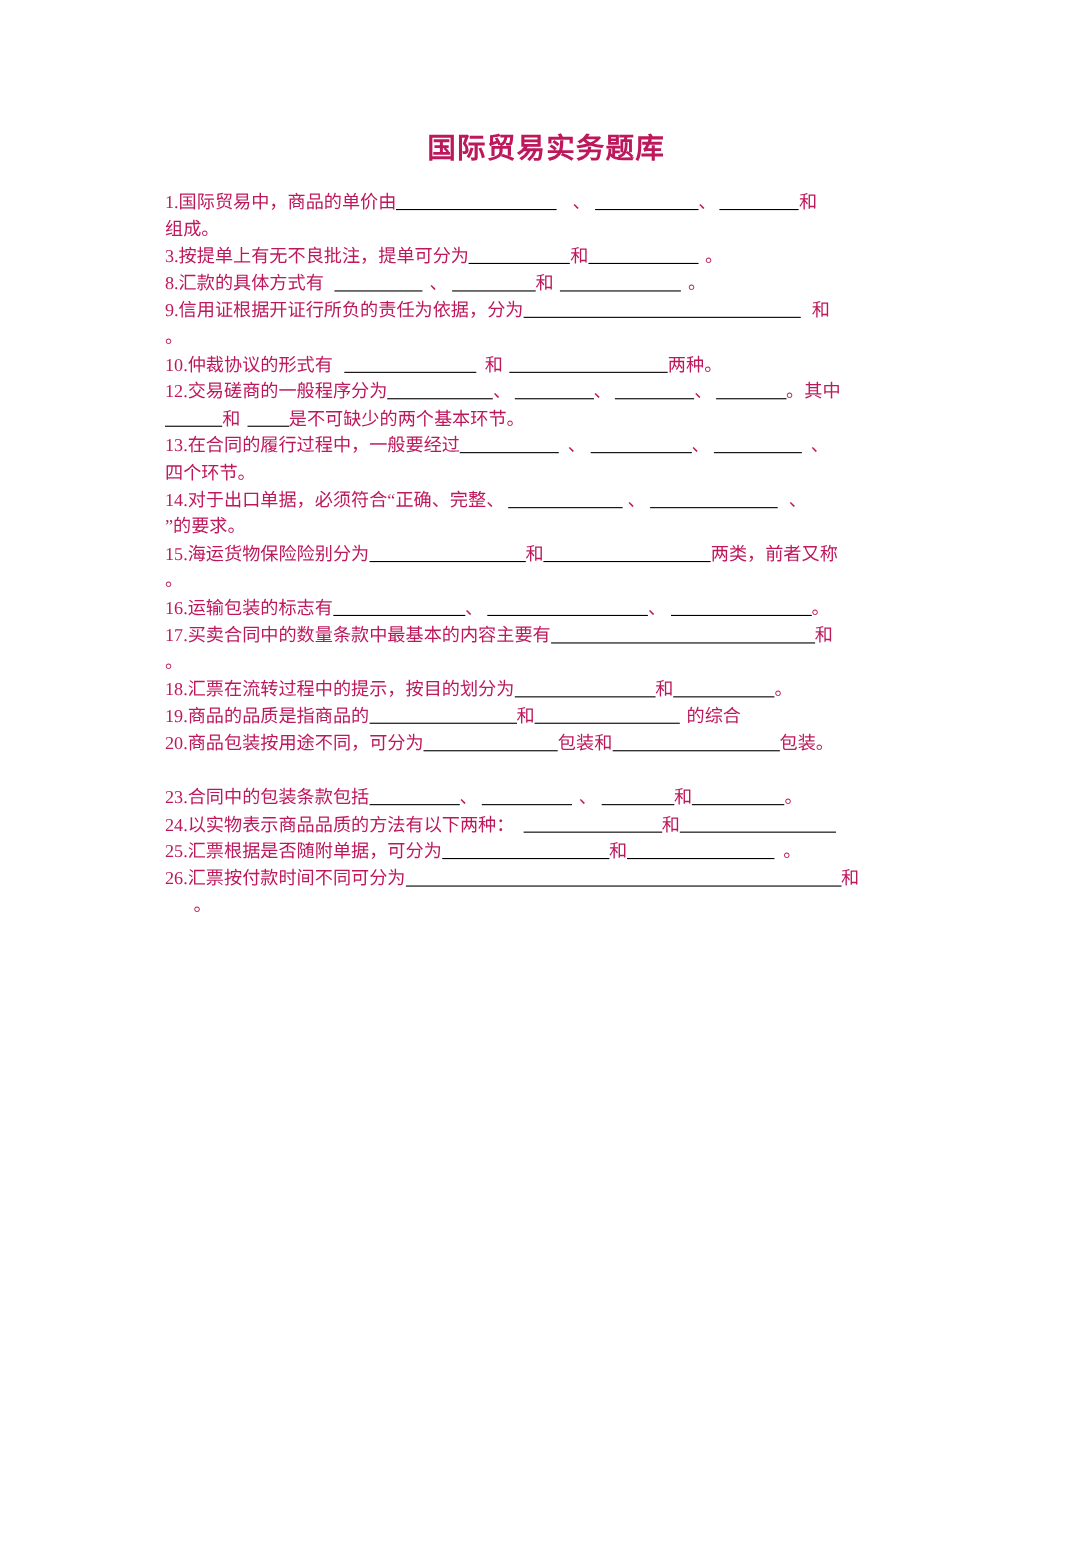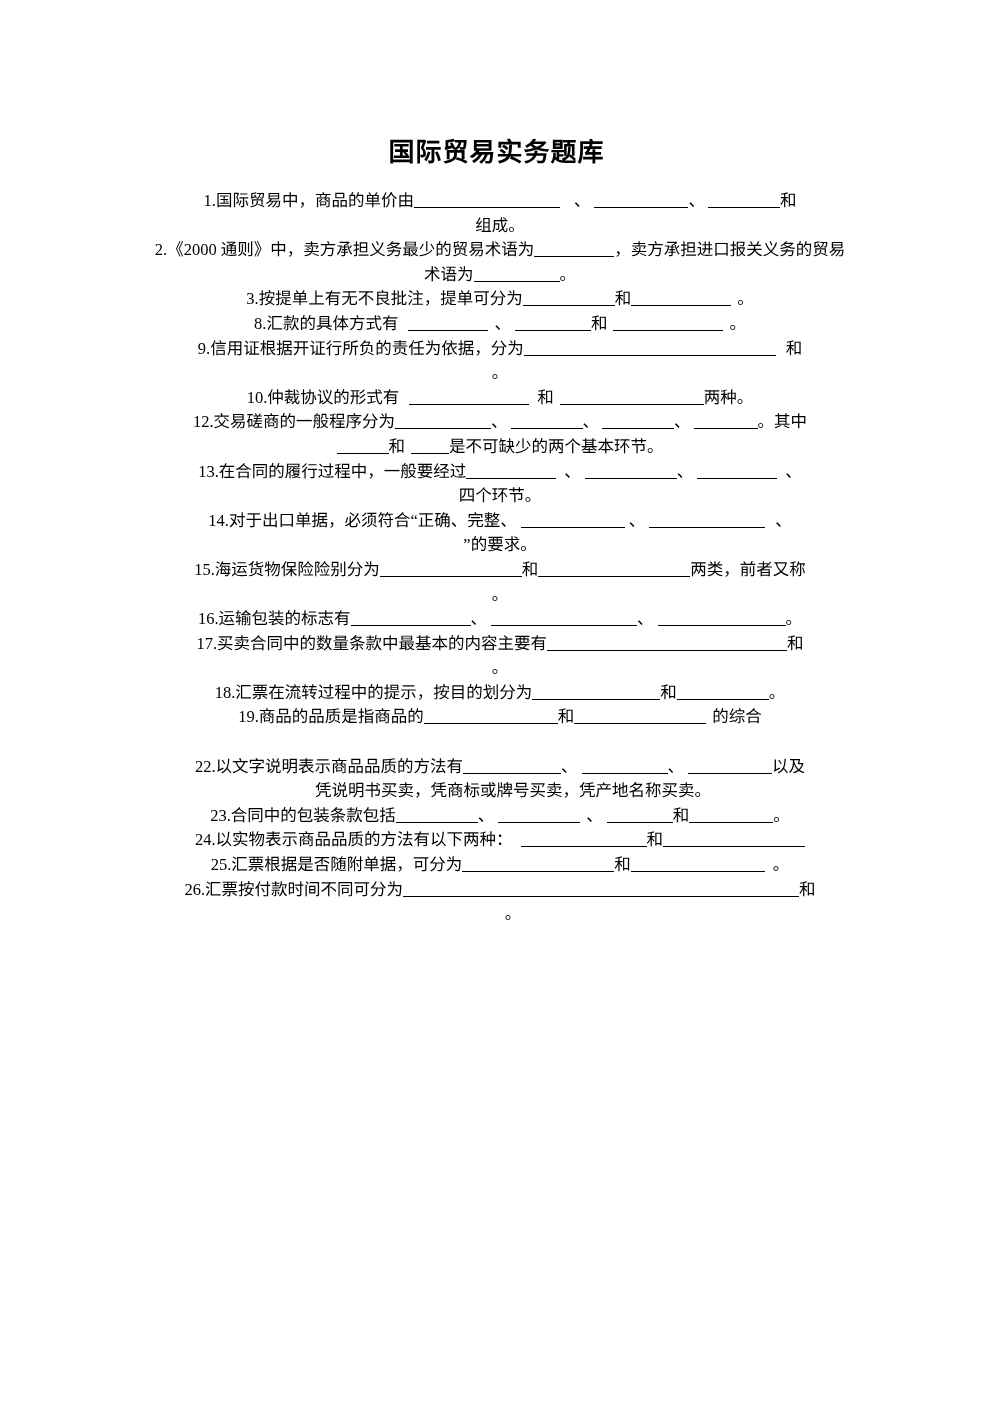--- a/index.html
+++ b/index.html
@@ -6,24 +6,24 @@
   html, body {
     margin: 0;
     padding: 0;
     background: #ffffff;
   }
   .page {
     position: relative;
     width: 993px;
     height: 1208px;
     background: #ffffff;
-    margin: 17px auto;
+    margin: 0 auto;
     overflow: hidden;
     font-family: "Liberation Serif", "DejaVu Serif", serif;
-    color: #000000;
+    color: #be185d;
   }
   .doc-title {
     position: absolute;
     top: 118px;
     left: 0;
     width: 993px;
     text-align: center;
     font-family: "Liberation Sans", "DejaVu Sans", sans-serif;
     font-weight: bold;
     font-size: 26px;
@@ -44,21 +44,20 @@
     font-weight: bold;
     font-size: 16.5px;
     line-height: 24.6px;
     margin: 0 0 0 14px;
   }
   .q {
     margin: 0;
     padding: 0;
     line-height: 24.6px;
     word-break: break-all;
-    text-align: center;
   }
   .spacer-line {
     height: 24.6px;
     line-height: 24.6px;
   }
   .blank {
     display: inline-block;
     border-bottom: 1px solid #000000;
     height: 15px;
     vertical-align: -2px;
@@ -76,21 +75,20 @@
 
 <div class="page">
 
   <div class="doc-title">国际贸易实务题库</div>
 
   <div class="body-block">
 
 
     <p class="q"><span>1.国际贸易中，商品的单价由</span><span class="blank" style="width:146px"></span><span class="sp" style="width:14px"></span><span>、</span><span class="sp" style="width:4px"></span><span class="blank" style="width:94px"></span><span>、</span><span class="sp" style="width:3px"></span><span class="blank" style="width:72px"></span><span>和</span><br><span>组成。</span></p>
 
-    <p class="q"><span>2.《2000 通则》中，卖方承担义务最少的贸易术语为</span><span class="blank" style="width:80px"></span><span>，卖方承担进口报关义务的贸易术语为</span><span class="blank" style="width:86px"></span><span>。</span></p>
 
     <p class="q"><span>3.按提单上有无不良批注，提单可分为</span><span class="blank" style="width:92px"></span><span>和</span><span class="blank" style="width:100px"></span><span class="sp" style="width:6px"></span><span>。</span></p>
 
 
 
 
 
     <p class="q"><span>8.汇款的具体方式有</span><span class="sp" style="width:10px"></span><span class="blank" style="width:80px"></span><span class="sp" style="width:6px"></span><span>、</span><span class="sp" style="width:4px"></span><span class="blank" style="width:76px"></span><span>和</span><span class="sp" style="width:6px"></span><span class="blank" style="width:110px"></span><span class="sp" style="width:6px"></span><span>。</span></p>
 
     <p class="q"><span>9.信用证根据开证行所负的责任为依据，分为</span><span class="blank" style="width:252px"></span><span class="sp" style="width:10px"></span><span>和</span><br><span>。</span></p>
@@ -107,25 +105,25 @@
     <p class="q"><span>15.海运货物保险险别分为</span><span class="blank" style="width:142px"></span><span>和</span><span class="blank" style="width:152px"></span><span>两类，前者又称</span><br><span>。</span></p>
 
     <p class="q"><span>16.运输包装的标志有</span><span class="blank" style="width:120px"></span><span>、</span><span class="sp" style="width:4px"></span><span class="blank" style="width:146px"></span><span>、</span><span class="sp" style="width:4px"></span><span class="blank" style="width:128px"></span><span>。</span></p>
 
     <p class="q"><span>17.买卖合同中的数量条款中最基本的内容主要有</span><span class="blank" style="width:240px"></span><span>和</span><br><span>。</span></p>
 
     <p class="q"><span>18.汇票在流转过程中的提示，按目的划分为</span><span class="blank" style="width:128px"></span><span>和</span><span class="blank" style="width:92px"></span><span>。</span></p>
 
     <p class="q"><span>19.商品的品质是指商品的</span><span class="blank" style="width:134px"></span><span>和</span><span class="blank" style="width:132px"></span><span class="sp" style="width:6px"></span><span>的综合</span></p>
 
+    <p class="q"><span>20.商品包装按用途不同，可分为</span><span class="blank" style="width:122px"></span><span>包装和</span><span class="blank" style="width:152px"></span><span>包装。</span></p>
 
     <div class="spacer-line">&nbsp;</div>
 
 
-    <p class="q"><span>22.以文字说明表示商品品质的方法有</span><span class="blank" style="width:98px"></span><span>、</span><span class="sp" style="width:4px"></span><span class="blank" style="width:86px"></span><span>、</span><span class="sp" style="width:4px"></span><span class="blank" style="width:84px"></span><span>以及</span><br><span class="sub-indent"></span><span>凭说明书买卖，凭商标或牌号买卖，凭产地名称买卖。</span></p>
 
     <p class="q"><span>23.合同中的包装条款包括</span><span class="blank" style="width:82px"></span><span>、</span><span class="sp" style="width:4px"></span><span class="blank" style="width:82px"></span><span class="sp" style="width:6px"></span><span>、</span><span class="sp" style="width:4px"></span><span class="blank" style="width:66px"></span><span>和</span><span class="blank" style="width:84px"></span><span>。</span></p>
 
     <p class="q"><span>24.以实物表示商品品质的方法有以下两种：</span><span class="sp" style="width:8px"></span><span class="blank" style="width:126px"></span><span>和</span><span class="blank" style="width:142px"></span></p>
 
     <p class="q"><span>25.汇票根据是否随附单据，可分为</span><span class="blank" style="width:152px"></span><span>和</span><span class="blank" style="width:134px"></span><span class="sp" style="width:8px"></span><span>。</span></p>
 
     <p class="q"><span>26.汇票按付款时间不同可分为</span><span class="blank" style="width:396px"></span><span>和</span><br><span class="sub-indent"></span><span>。</span></p>
 
   </div>

